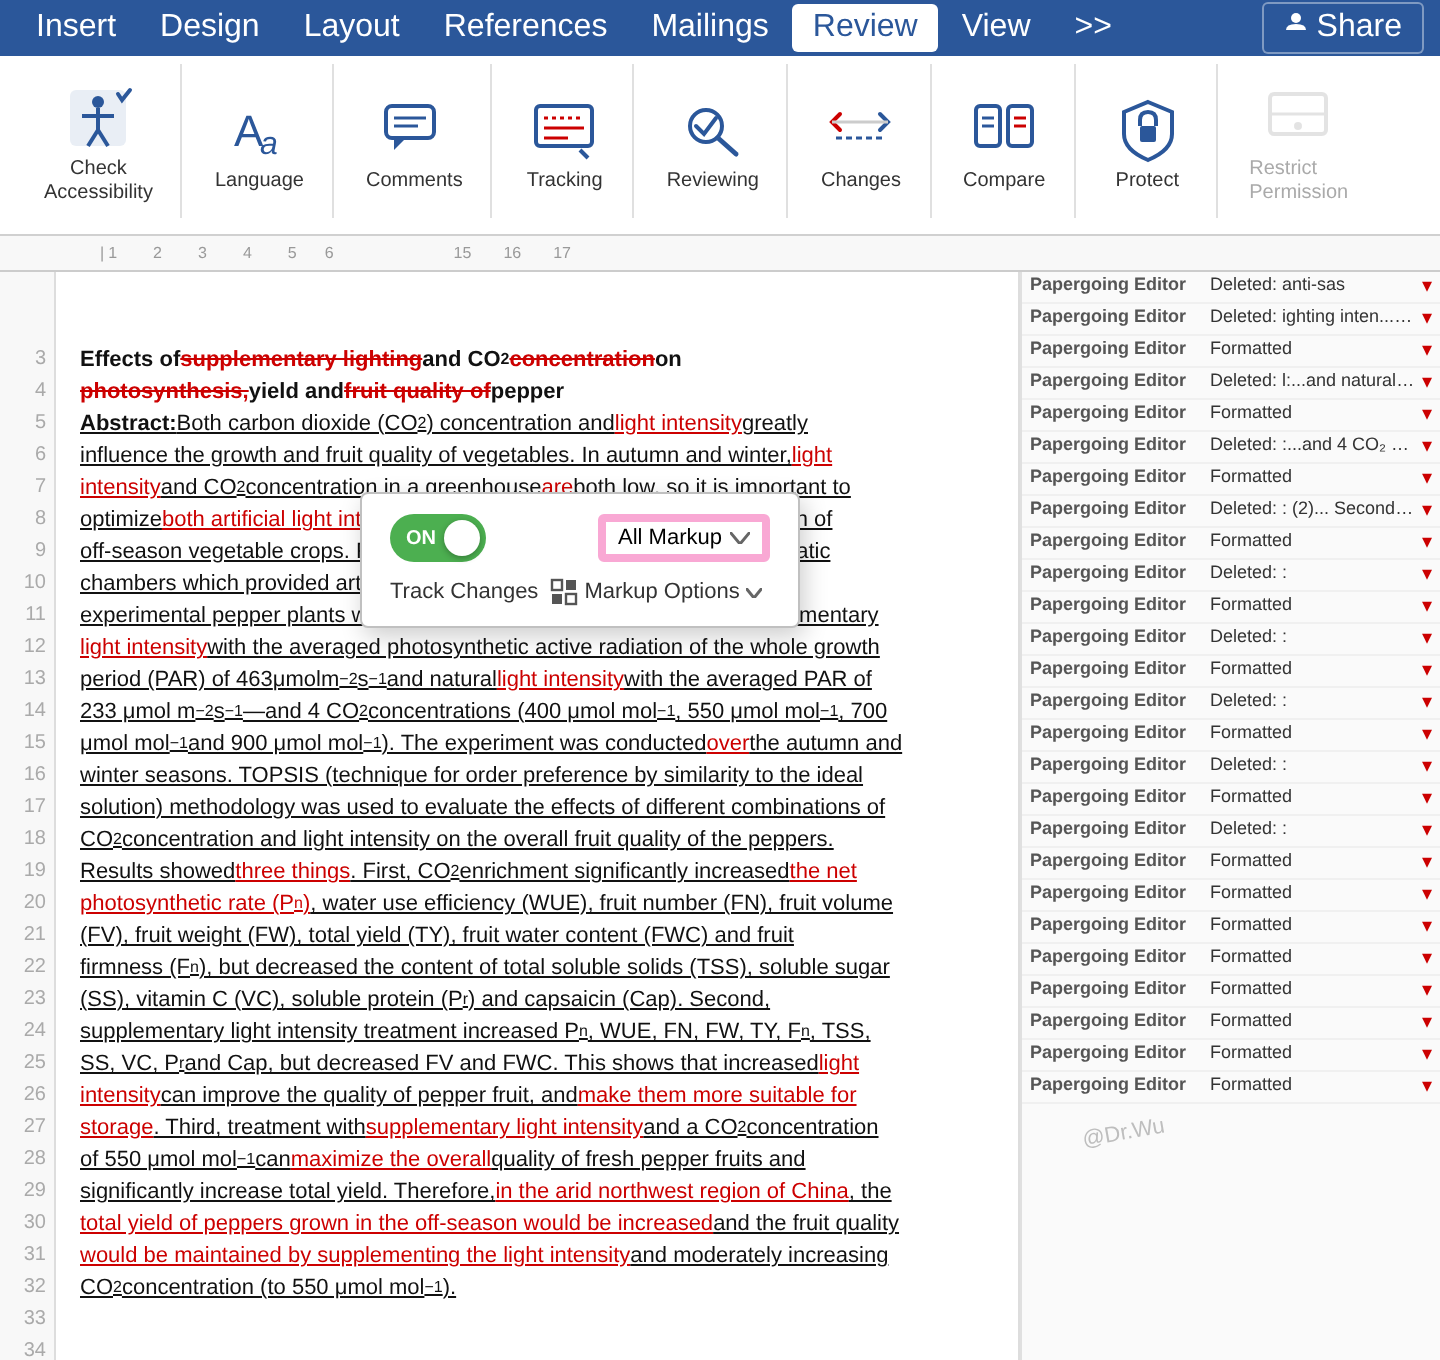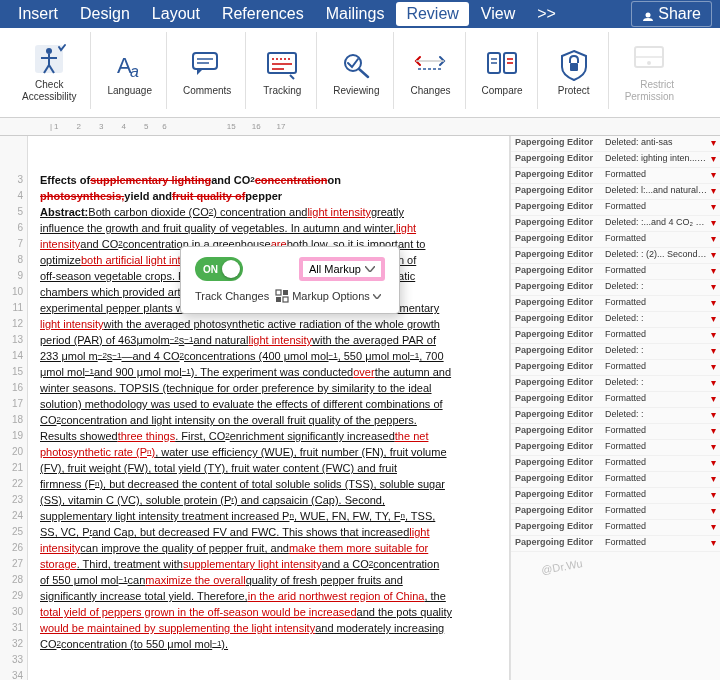--- a/index.html
+++ b/index.html
@@ -241,21 +241,21 @@
 <div class="menu-bar">
   <span class="menu-item">Insert</span>
   <span class="menu-item">Design</span>
   <span class="menu-item">Layout</span>
   <span class="menu-item">References</span>
   <span class="menu-item">Mailings</span>
   <span class="menu-item active">Review</span>
   <span class="menu-item">View</span>
   <span class="menu-item">&gt;&gt;</span>
   <span style="flex:1"></span>
-  <span class="menu-item" style="background:#2b579a; border:1px solid rgba(255,255,255,0.4); border-radius:3px; display:flex; align-items:flex-end; gap:4px;">
+  <span class="menu-item" style="background:#2b579a; border:1px solid rgba(255,255,255,0.4); border-radius:3px; display:flex; align-items:flex-start; gap:4px;">
     <svg width="12" height="12" viewBox="0 0 12 12">
         <circle cx="6" cy="4" r="2.5" fill="white"></circle>
         <path d="M1 10 Q1 7 6 7 Q11 7 11 10" fill="white"></path>
       </svg>
     <span>Share</span>
   </span>
 </div>
 
 <div class="ribbon">
 
@@ -376,21 +376,21 @@
 
   <div class="ribbon-group">
     <div class="ribbon-btn disabled">
       <div class="icon">
         <svg width="36" height="36" viewBox="0 0 36 36" opacity="0.4">
           <rect x="4" y="6" width="28" height="20" rx="2" fill="none" stroke="#555" stroke-width="2"></rect>
           <line x1="4" y1="16" x2="32" y2="16" stroke="#555" stroke-width="1.5"></line>
           <circle cx="18" cy="22" r="2" fill="#555"></circle>
         </svg>
       </div>
-      <div class="label" style="white-space:pre-line; text-align:right;">Restrict
+      <div class="label" style="white-space:pre-line; text-align:left;">Restrict
 Permission</div>
     </div>
   </div>
 </div>
 
 <div class="ruler">
   <div style="display:flex; gap:0; margin-left:-10px;">
     <span style="font-size:8px; color:#999; margin-right:2px;">|</span>
     <span style="font-size:8px; color:#999;">1</span>
     <span style="font-size:8px; color:#999; margin-left:18px;">2</span>
@@ -636,21 +636,21 @@
     </div>
 
     <div class="doc-line">
       <span class="underline">significantly increase total yield. Therefore, </span>
       <span class="underline red-text">in the arid northwest region of China</span>
       <span class="underline">, the</span>
     </div>
 
     <div class="doc-line">
       <span class="underline red-text">total yield of peppers grown in the off-season would be increased</span>
-      <span class="underline"> and the pots quality</span>
+      <span class="underline"> and the fruit quality</span>
     </div>
 
     <div class="doc-line">
       <span class="underline red-text">would be maintained by supplementing the light intensity</span>
       <span class="underline"> and moderately increasing</span>
     </div>
 
     <div class="doc-line">
       <span class="underline">CO</span>
         <span class="underline sub">2</span>

